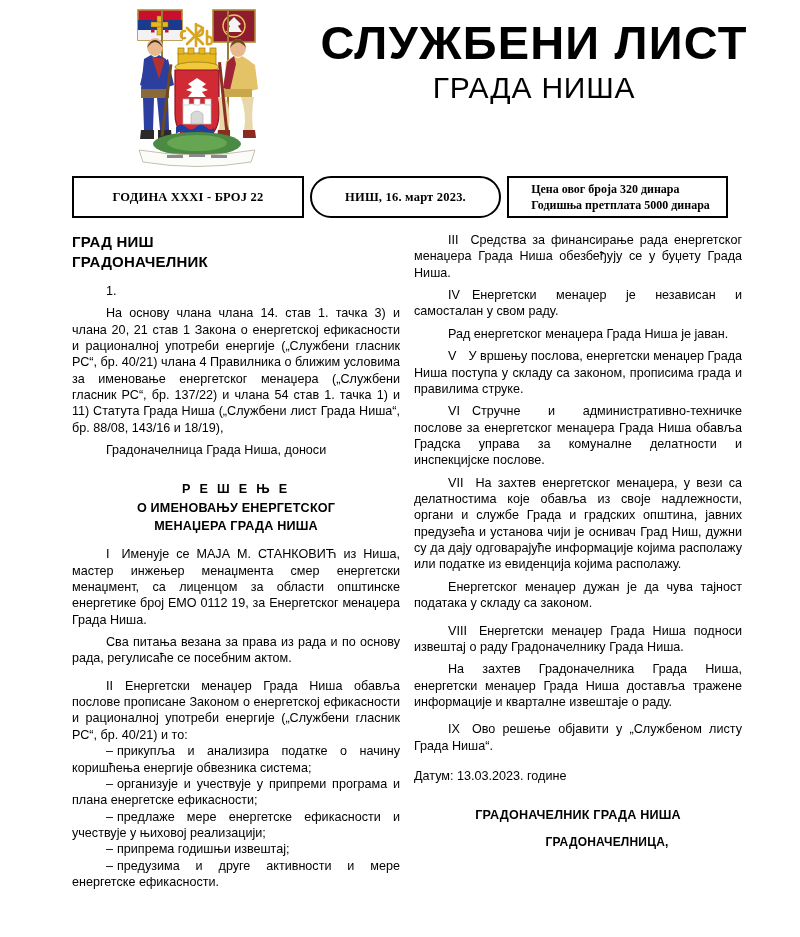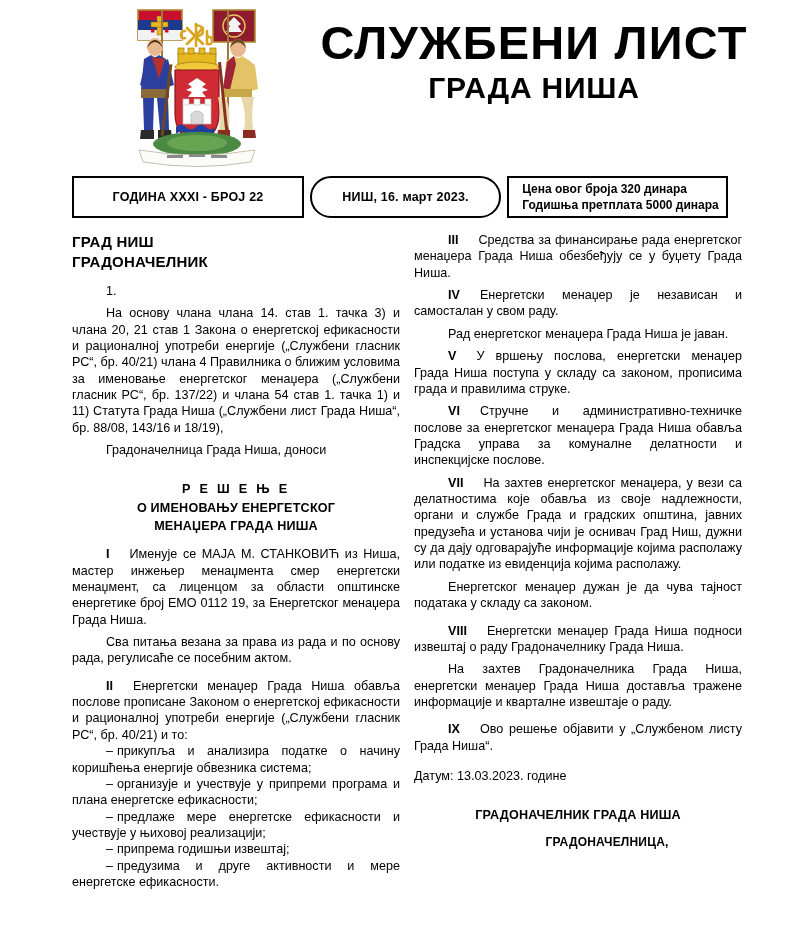--- a/index.html
+++ b/index.html
@@ -41,34 +41,35 @@
   }
   .title-main {
     font-size: 47px;
     font-weight: bold;
     letter-spacing: 1.2px;
     line-height: 1.05;
     white-space: nowrap;
   }
   .title-sub {
     font-size: 30px;
-    font-weight: bold;
+    font-weight: normal;
     letter-spacing: 0.8px;
     line-height: 1.15;
     margin-top: 4px;
     white-space: nowrap;
   }
 
   
   .infobar {
     margin: 6px 72px 0 72px;
     display: flex;
     align-items: stretch;
     height: 42px;
     gap: 6px;
+    font-family: Liberation Serif, serif;
   }
   .infobox {
     border: 2px solid #000;
     display: flex;
     align-items: center;
     box-sizing: border-box;
     background: #fff;
   }
   .infobox-year {
     flex: 0 0 232px;
@@ -122,22 +123,22 @@
   p.gap-sm { margin-top: 6px; }
 
   .org-head {
     font-size: 15px;
     font-weight: bold;
     line-height: 1.33;
     letter-spacing: 0.2px;
   }
 
   .num-marker {
-    font-weight: bold;
-    margin-right: 20px;
+    font-weight: normal;
+    margin-right: 12px;
   }
 
   .item-number {
     text-indent: 34px;
     margin-top: 11px;
   }
 
   
   .decision-title {
     text-align: center;

